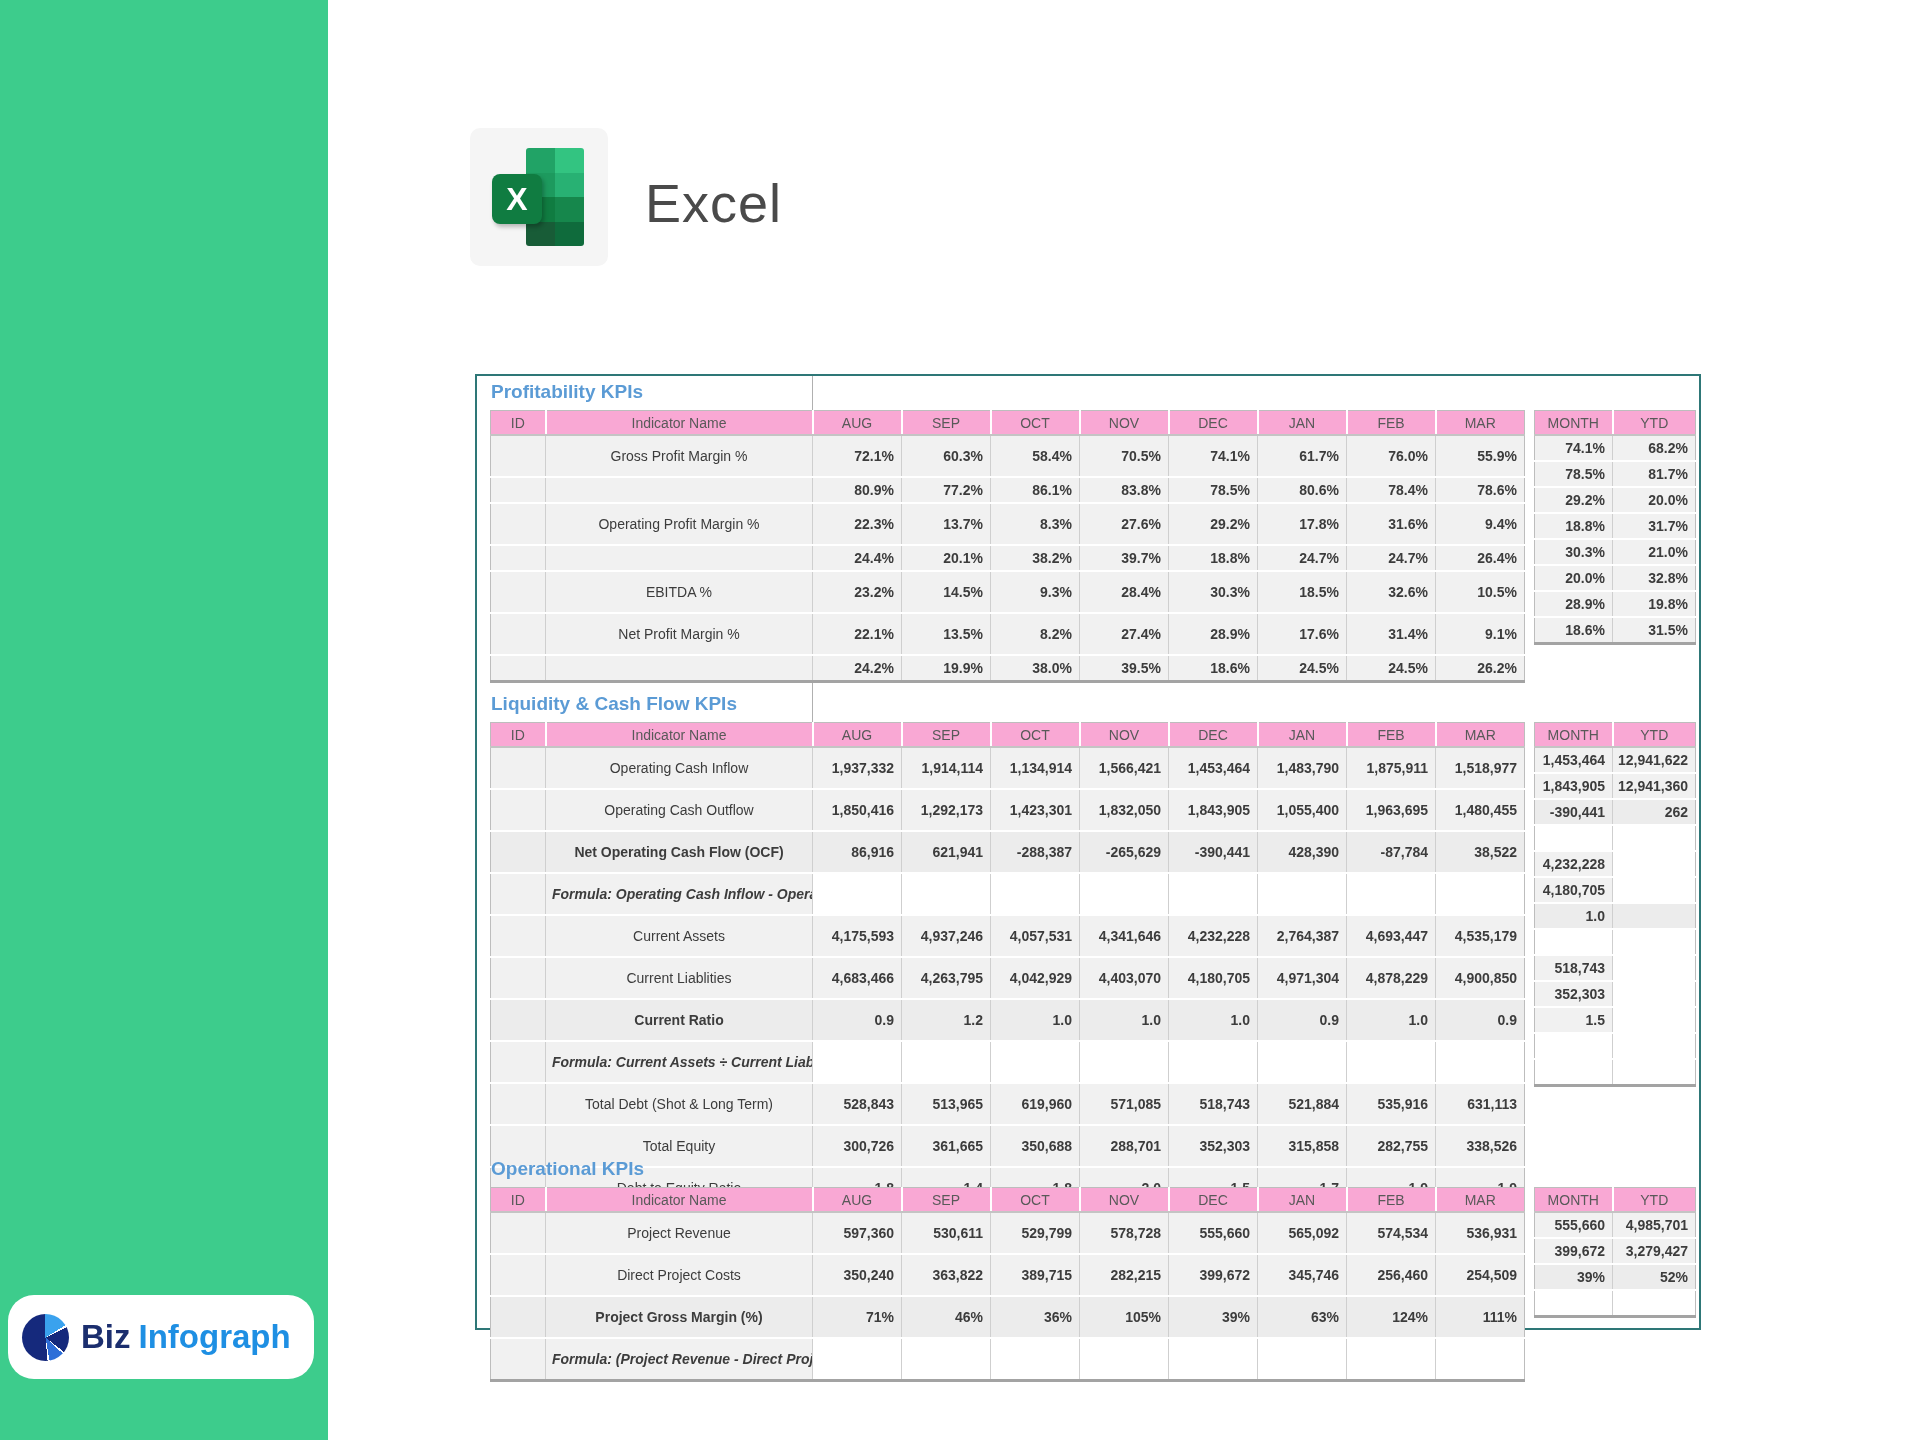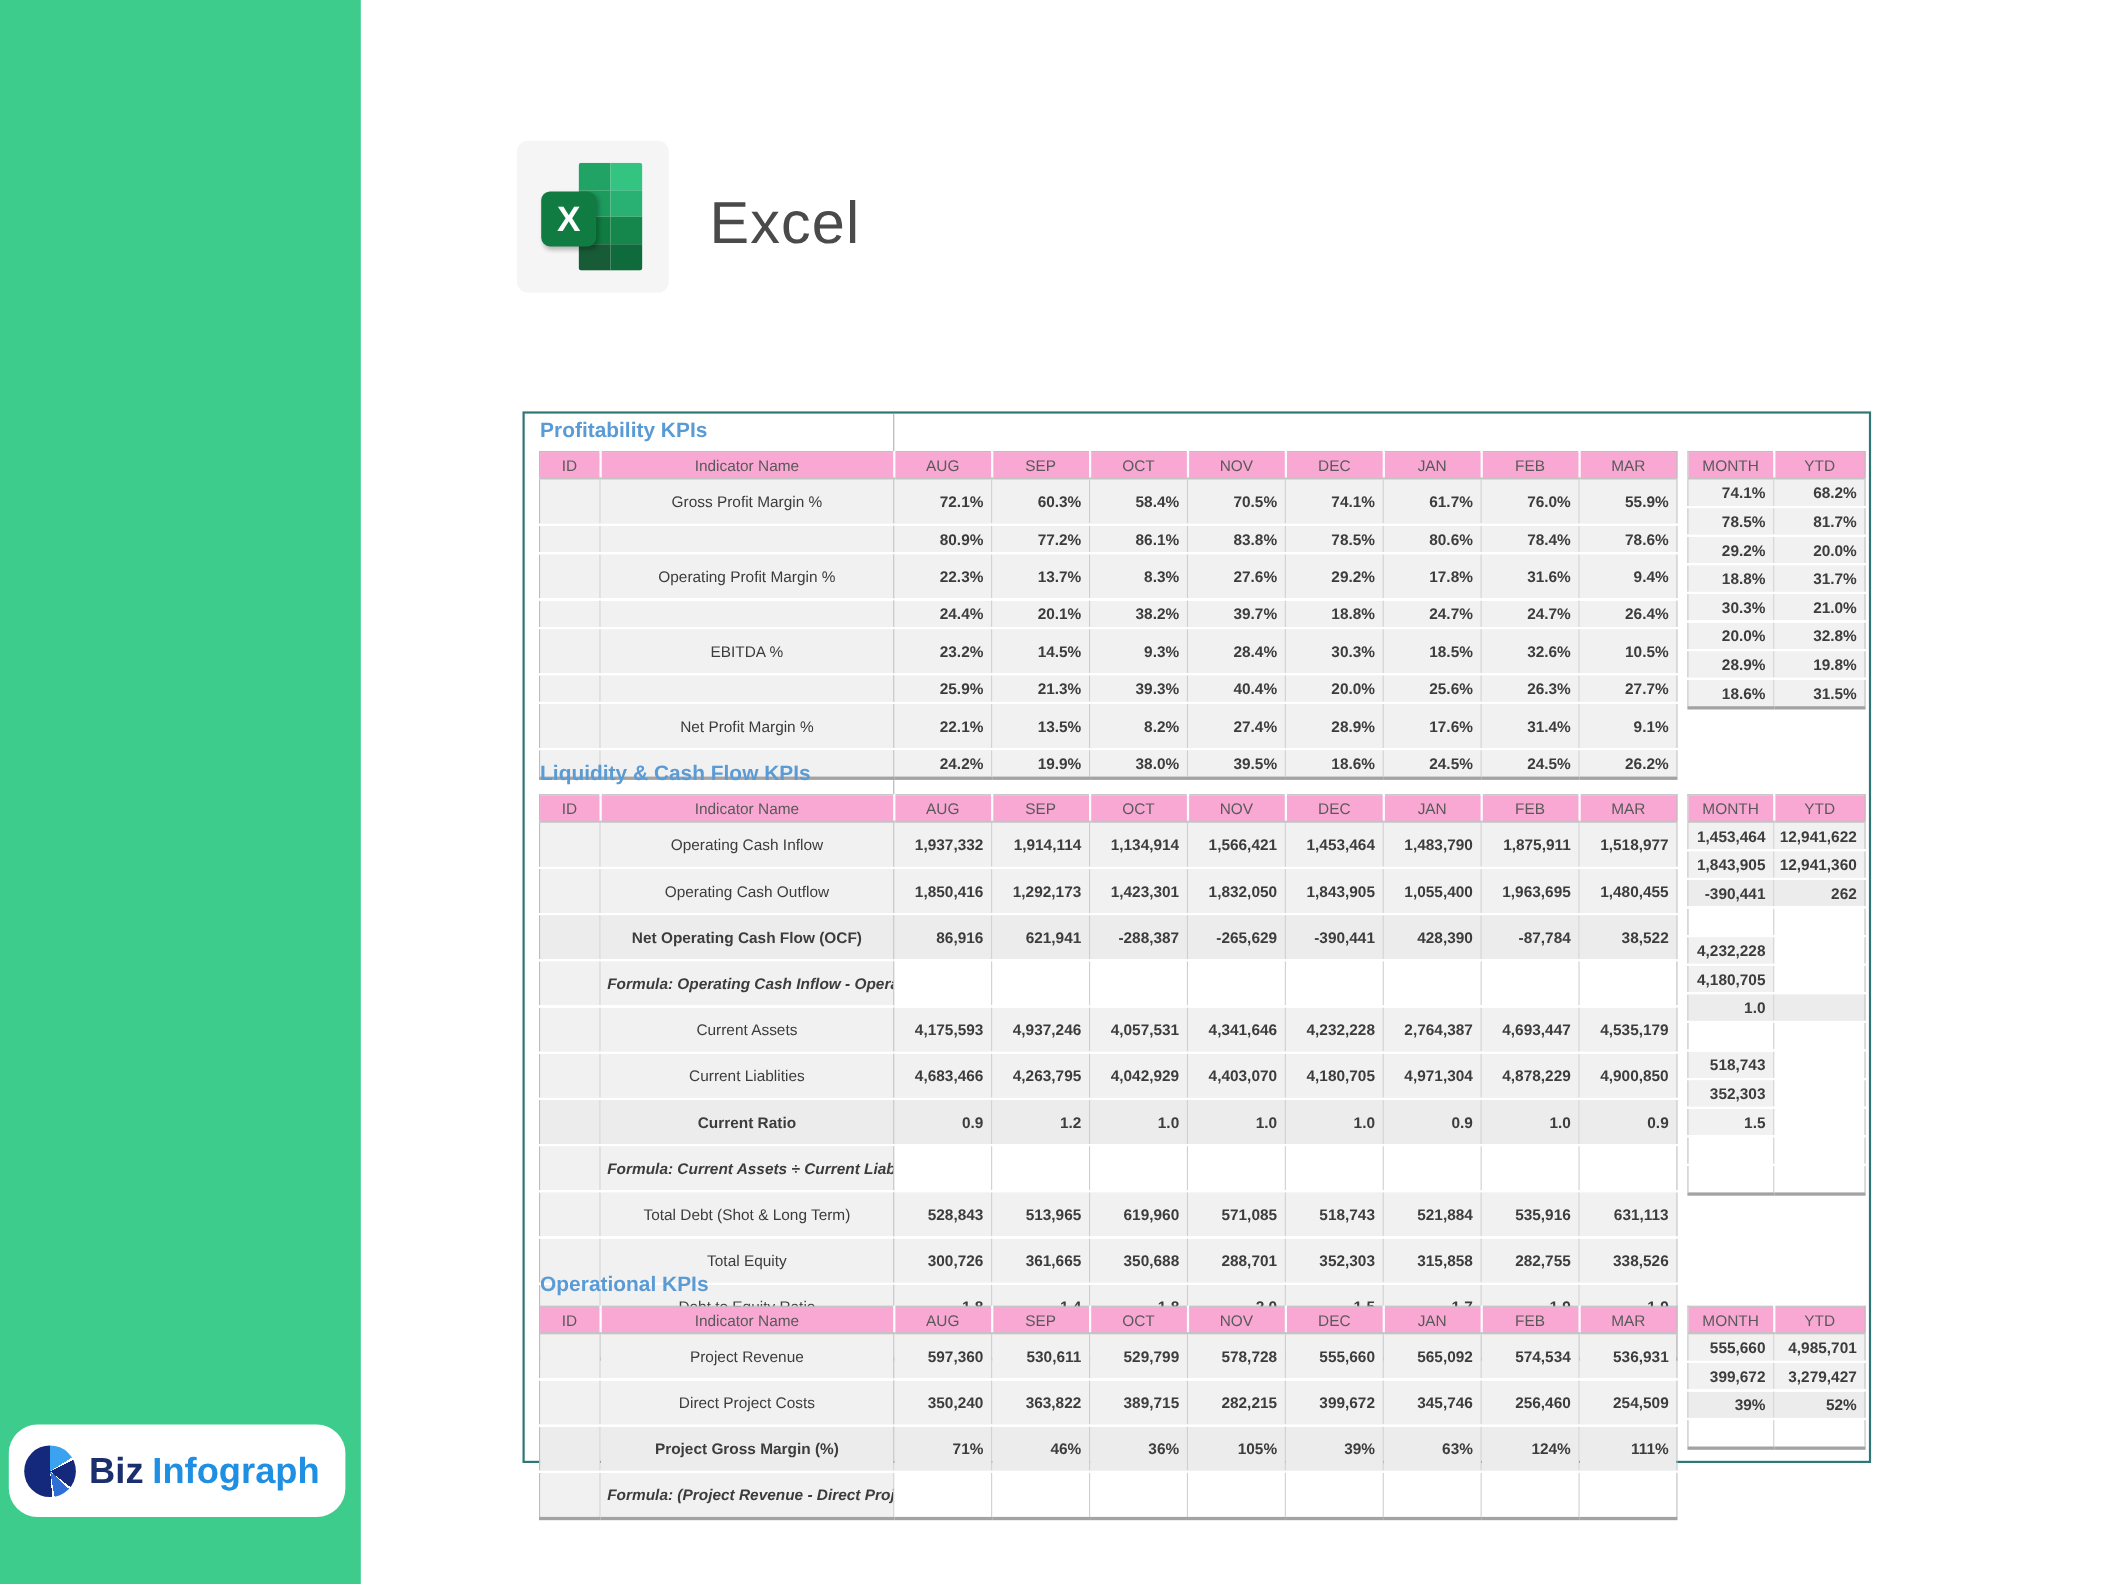--- a/index.html
+++ b/index.html
@@ -173,32 +173,20 @@
             <td class="">14.5%</td>
             <td class="">9.3%</td>
             <td class="">28.4%</td>
             <td class="">30.3%</td>
             <td class="">18.5%</td>
             <td class="">32.6%</td>
             <td class="">10.5%</td>
           </tr>
           <tr class="">
             <td class="idc"></td>
-            <td class="name"></td>
-            <td class="">25.9%</td>
-            <td class="">21.3%</td>
-            <td class="">39.3%</td>
-            <td class="">40.4%</td>
-            <td class="">20.0%</td>
-            <td class="">25.6%</td>
-            <td class="">26.3%</td>
-            <td class="">27.7%</td>
-          </tr>
-          <tr class="">
-            <td class="idc"></td>
             <td class="name">Net Profit Margin %</td>
             <td class="">22.1%</td>
             <td class="">13.5%</td>
             <td class="">8.2%</td>
             <td class="">27.4%</td>
             <td class="">28.9%</td>
             <td class="">17.6%</td>
             <td class="">31.4%</td>
             <td class="">9.1%</td>
           </tr>

